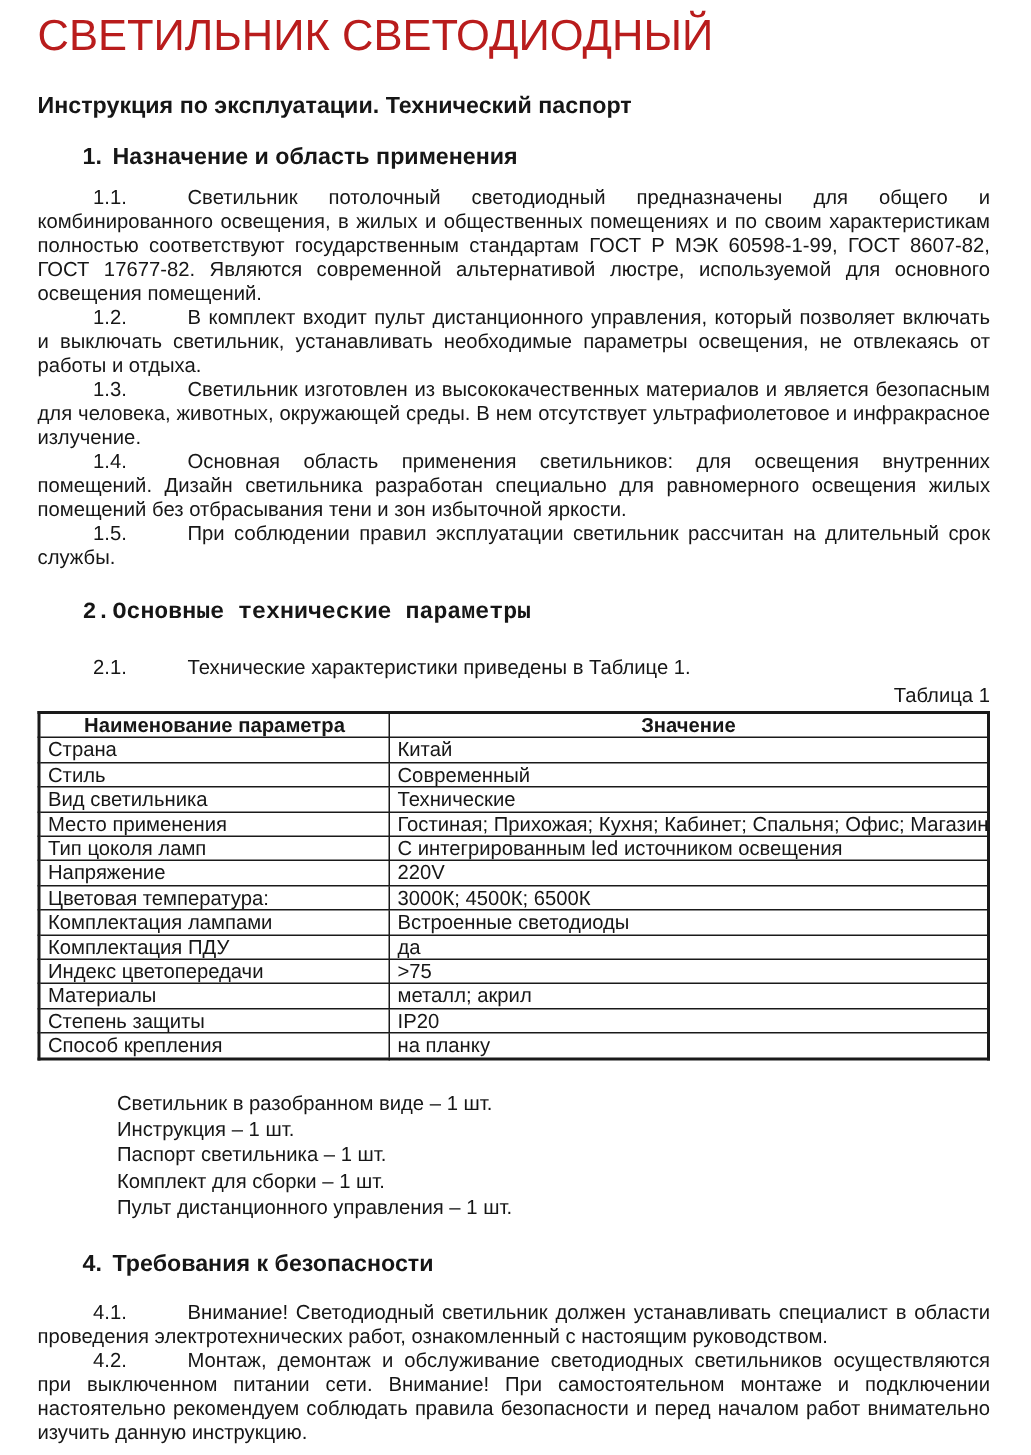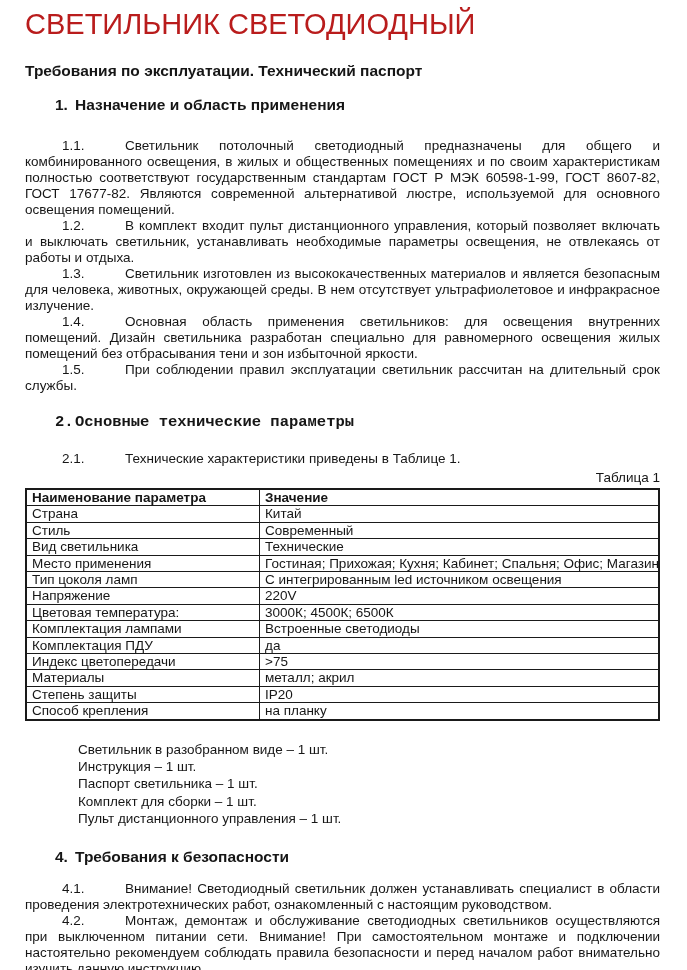--- a/index.html
+++ b/index.html
@@ -31,21 +31,21 @@
     line-height: 18px;
     margin: 0 0 0 30px; 
   }
   .sec-heading .sec-num { display: inline-block; width: 20px; }
 
   .mt-h1 { margin-top: 16px; }
   .mt-h2 { margin-top: 19px; font-family: Liberation Mono, monospace; }
   .mt-h3 { margin-top: 33px; }
   .mt-h4 { margin-top: 21px; }
 
-  .paras { margin-top: 24px; }
+  .paras { margin-top: 10px; }
   .paras-s2 { margin-top: 20px; }
   .paras-s4 { margin-top: 15px; }
   .para {
     margin: 0;
     font-size: 13.5px;
     line-height: 16px;
     text-align: justify;
     text-indent: 37px;
   }
   .para .pnum { display: inline-block; width: 63px; text-indent: 0; }
@@ -65,34 +65,34 @@
   }
   table.params th, table.params td {
     border: 1px solid #1a1a1a;
     padding: 0 5px;
     line-height: 15.4px;
     vertical-align: middle;
     overflow: hidden;
     white-space: nowrap;
   }
   table.params { border: 2px solid #1a1a1a; }
-  table.params th { font-weight: 700; text-align: left; }
+  table.params th { font-weight: 700; text-align: center; }
   table.params .col-name { width: 222px; }
 
   .kit-list { margin-top: 20px; margin-left: 53px; }
   .kit-item { font-size: 13.5px; line-height: 17.3px; }
 </style>
 </head>
 <body>
 
 <div class="page">
 
   <h1 class="doc-title">СВЕТИЛЬНИК СВЕТОДИОДНЫЙ</h1>
 
-  <div class="doc-subtitle">Требования по эксплуатации. Технический паспорт</div>
+  <div class="doc-subtitle">Инструкция по эксплуатации. Технический паспорт</div>
 
   <div>
     <h3 class="sec-heading mt-h1"><span class="sec-num">1.</span><span>Назначение и область применения</span></h3>
     <div class="paras">
 
         <p class="para"><span class="pnum">1.1.</span><span>Светильник потолочный светодиодный предназначены для общего и комбинированного освещения, в жилых и общественных помещениях и по своим характеристикам полностью соответствуют государственным стандартам ГОСТ Р МЭК 60598-1-99, ГОСТ 8607-82, ГОСТ 17677-82. Являются современной альтернативой люстре, используемой для основного освещения помещений.</span></p>
 
         <p class="para"><span class="pnum">1.2.</span><span>В комплект входит пульт дистанционного управления, который позволяет включать и выключать светильник, устанавливать необходимые параметры освещения, не отвлекаясь от работы и отдыха.</span></p>
 
         <p class="para"><span class="pnum">1.3.</span><span>Светильник изготовлен из высококачественных материалов и является безопасным для человека, животных, окружающей среды. В нем отсутствует ультрафиолетовое и инфракрасное излучение.</span></p>

